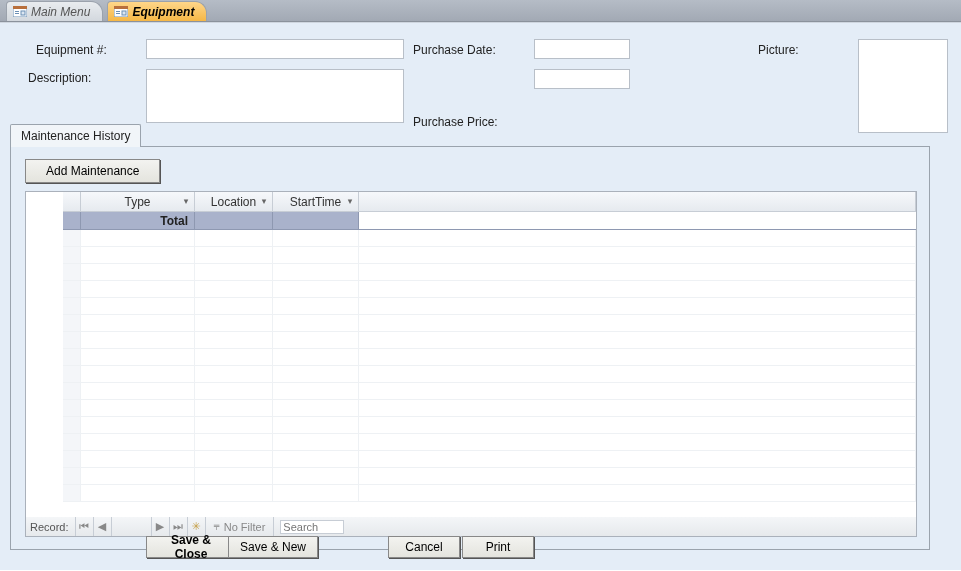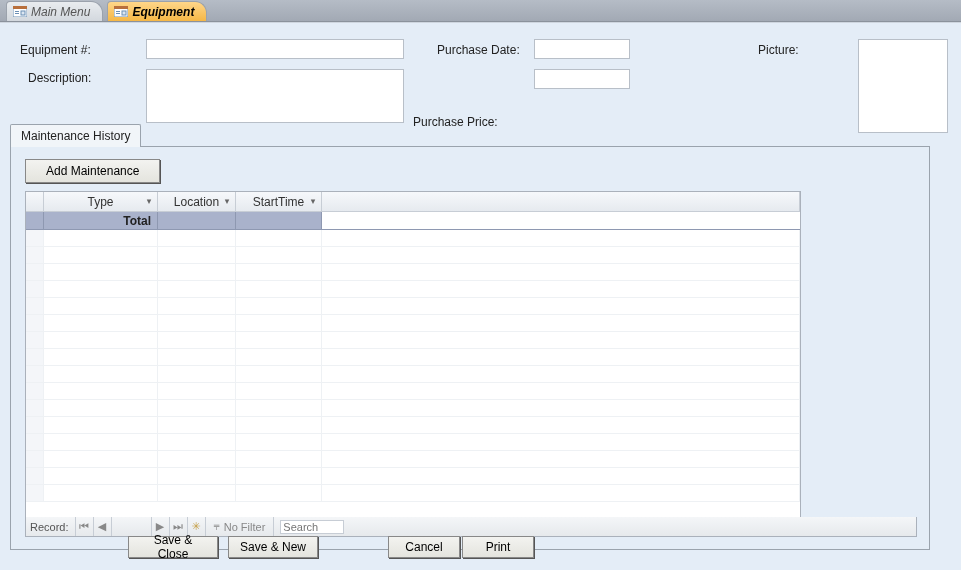--- a/index.html
+++ b/index.html
@@ -51,25 +51,25 @@
     padding: 10px 18px 10px 18px;
     position: relative;
   }
 
   .header-grid { position: relative; height: 100px; }
   .lbl { position: absolute; color: #222; }
   .inp { position: absolute; background:#fff; border:1px solid #b8bfc8; height:20px; padding:2px 4px; font:inherit; }
   .txa { position:absolute; background:#fff; border:1px solid #b8bfc8; padding:2px 4px; font:inherit; resize:none; }
   .pic-box { position:absolute; background:#fff; border:1px solid #b8bfc8; }
 
-  #lbl-eq { left:2px; top:10px; }
+  #lbl-eq { left:18px; top:10px; }
   #inp-eq { left:128px; top:6px; width:258px; }
   #lbl-desc { left:10px; top:38px; }
   #txa-desc { left:128px; top:36px; width:258px; height:54px; }
-  #lbl-pdate { left:395px; top:10px;margin-left:24px; }
+  #lbl-pdate { left:395px; top:10px; }
   #inp-pdate { left:516px; top:6px; width:96px; }
   #lbl-pprice { left:395px; top:46px;margin-top:36px; }
   #inp-pprice { left:516px; top:36px; width:96px; }
   #lbl-pic { left:740px; top:10px; }
   #pic-box { left:840px; top:6px; width:90px; height:94px; }
 
   
   .inner-tab-wrap { position:absolute; left:10px; top:100px; width:920px; }
   .inner-tab {
     display:inline-block;
@@ -94,23 +94,23 @@
     position:absolute; left:14px; top:12px;
     height:24px; padding:0 20px;
     background:linear-gradient(#f3f3f0,#e4e4de);
     border:1px solid #888;
     box-shadow:1px 1px 0 #555;
     font:inherit; cursor:default;
   }
 
   
   .grid {
-    position:absolute; left:14px; top:44px; width:776px; height:332px;
+    position:absolute; left:14px; top:44px; width:892px; height:332px;
     background:#fff; border:1px solid #aab1bb;
-    display:flex; flex-direction:column;
+    display:flex; flex-direction:column;padding-left:37px;
   }
   .grid-head {
     height:20px;
     background:linear-gradient(#f6f8fb,#e6eaef);
     border-bottom:1px solid #c7cdd5;
     display:flex;
   }
   .gh-sel { width:18px; border-right:1px solid #c7cdd5; }
   .gh-cell {
     border-right:1px solid #c7cdd5;
@@ -162,21 +162,21 @@
 
   
   .bottom-btns { position:absolute; left:0; bottom:8px; width:100%; height:26px; }
   .bbtn {
     position:absolute; height:22px; padding:0 10px;
     background:linear-gradient(#f3f3f0,#e4e4de);
     border:1px solid #888; box-shadow:1px 1px 0 #555;
     font:inherit; cursor:default;
     display:flex; align-items:center; justify-content:center;
   }
-  #btn-save-close { left:128px; width:90px; }
+  #btn-save-close { left:146px; width:90px;font-weight:bold; }
   #btn-save-new   { left:228px; width:90px; }
   #btn-cancel     { left:388px; width:72px; }
   #btn-print      { left:462px; width:72px; }
 </style>
 </head>
 <body>
 
 <div class="outer-tab-bar">
   <div class="outer-tab inactive">
     <span class="form-icon">

